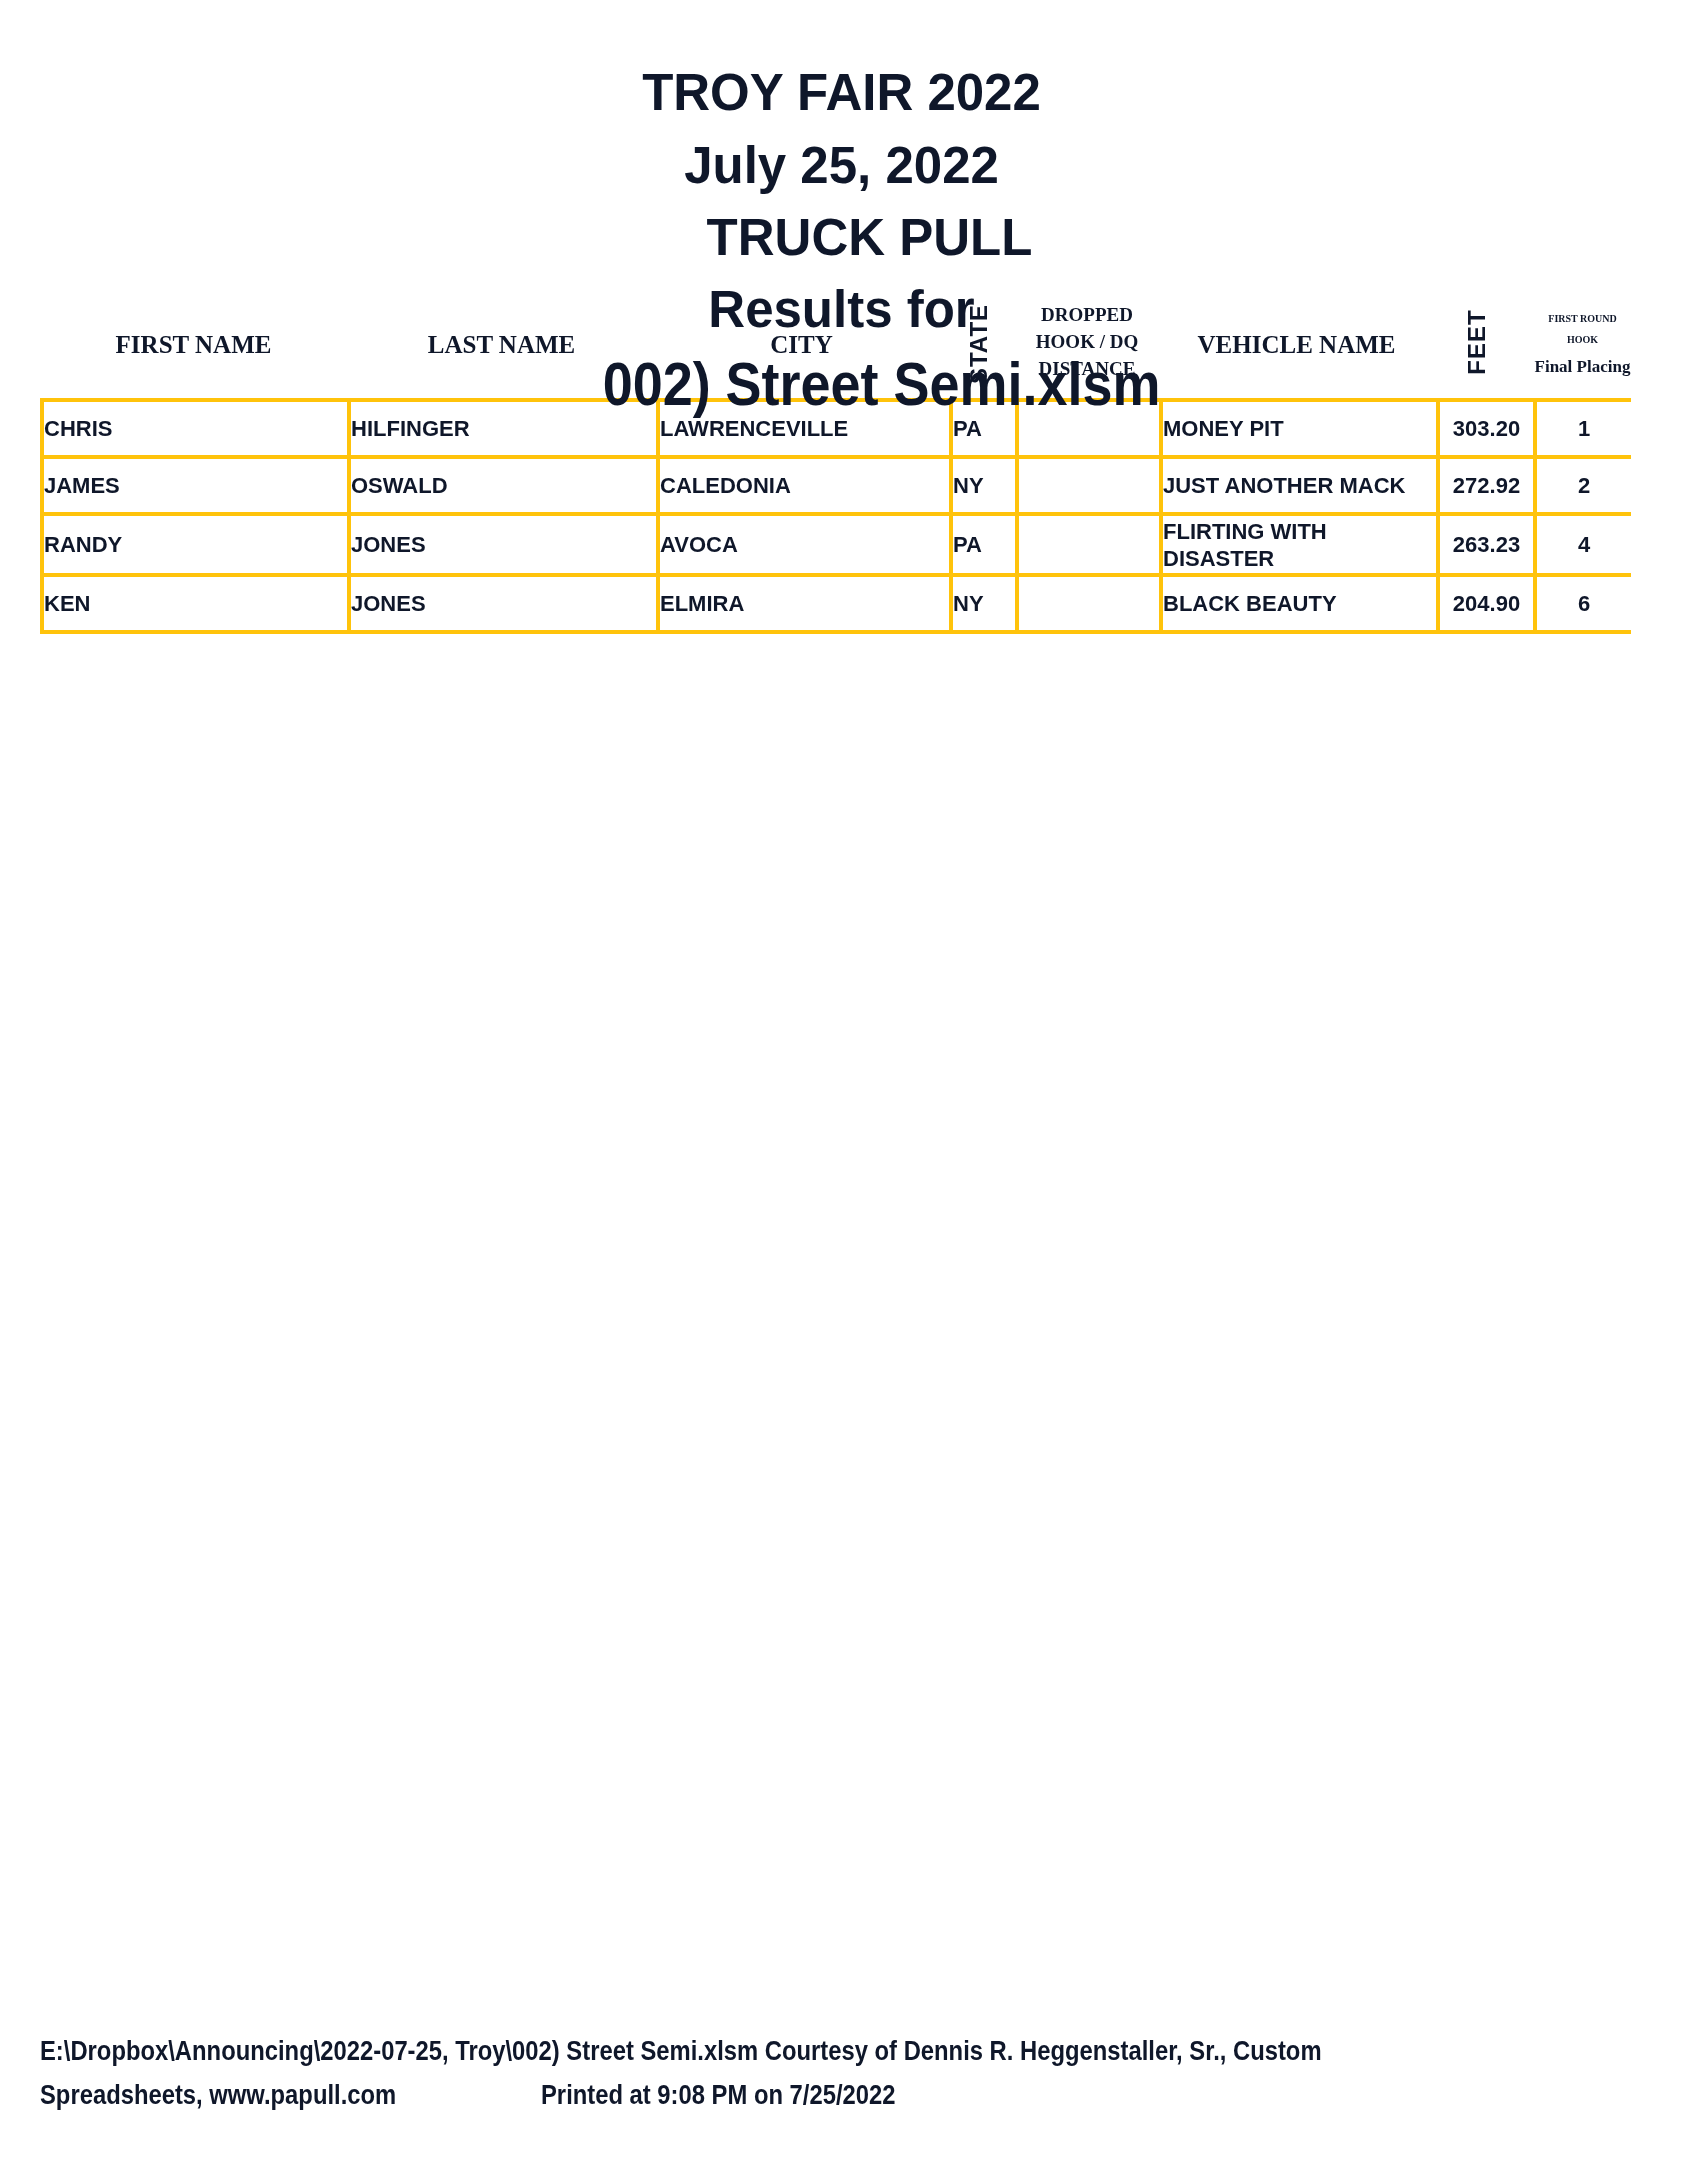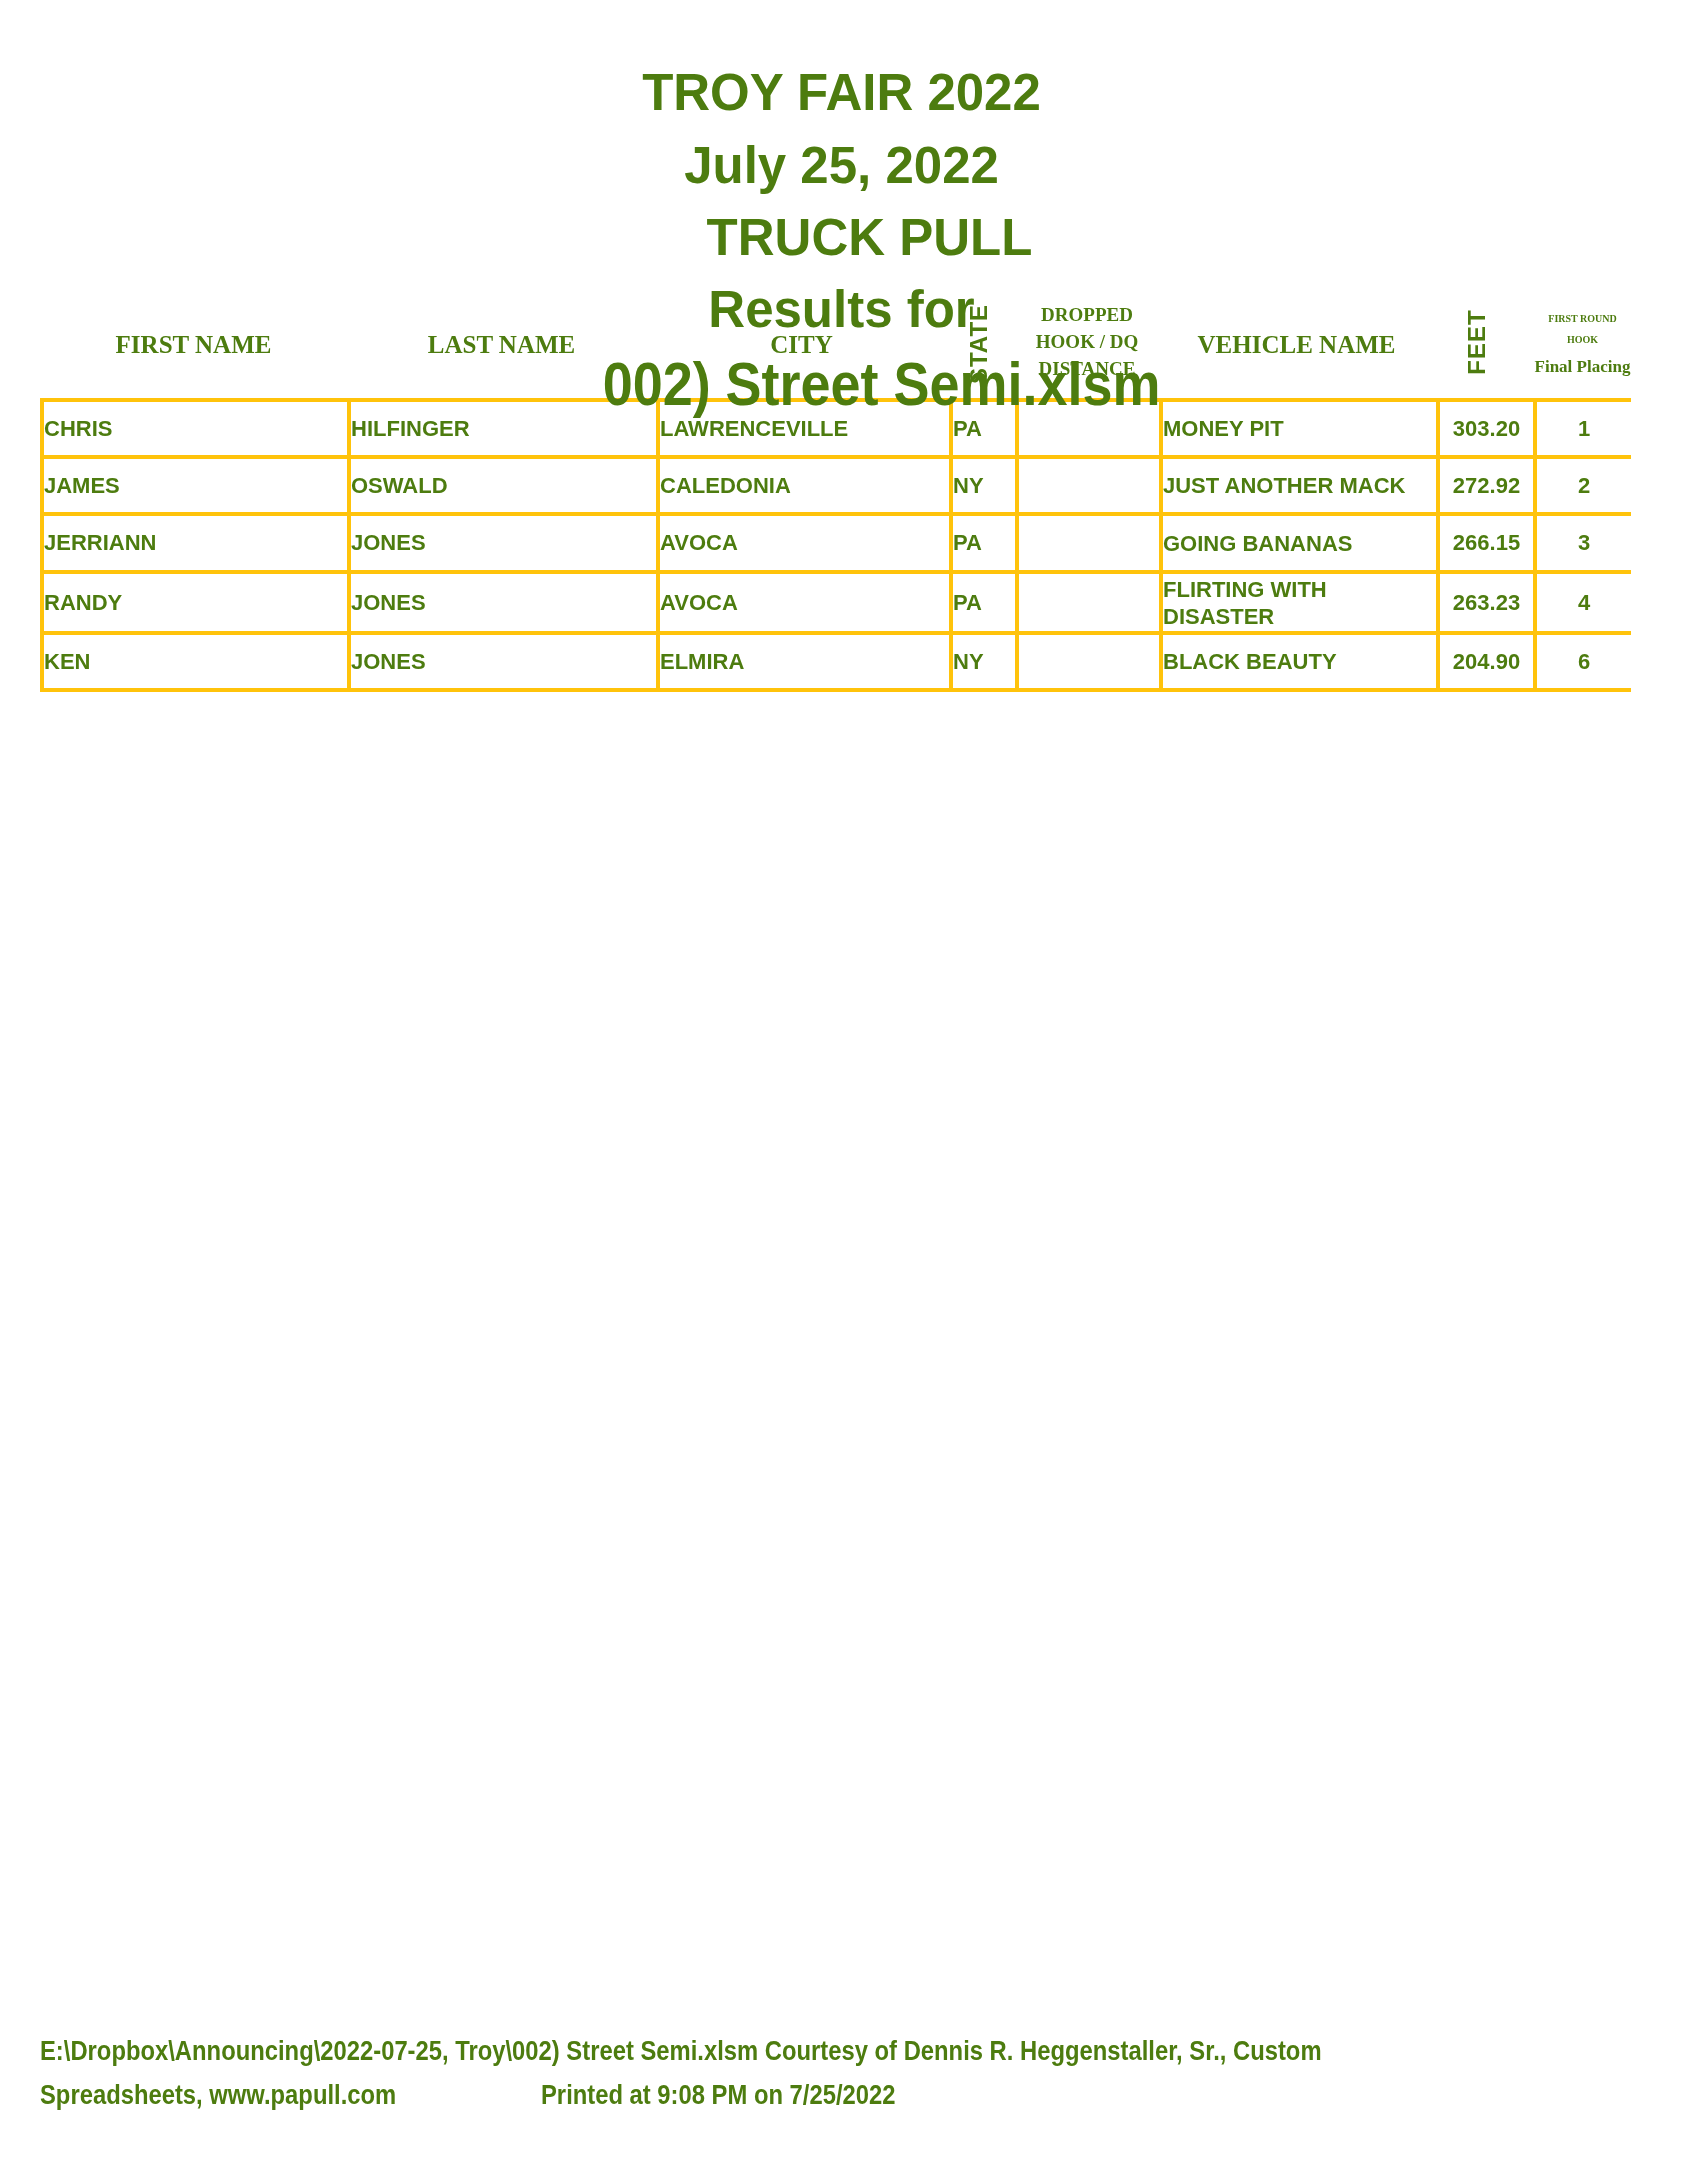--- a/index.html
+++ b/index.html
@@ -1,19 +1,19 @@
 <!DOCTYPE html>
 <html style="--border-color: #FFC30B;"><head>
 <meta charset="utf-8">
 <style>
   :root { --border-color: #FFC30B; }
   html,body { margin:0; padding:0; background:#ffffff; }
   .page {
     position:relative; width:1683px; height:2178px; background:#ffffff;
-    font-family:"Liberation Sans", sans-serif; font-weight:bold; color:#4d7c0f;
+    font-family:"Liberation Sans", sans-serif; font-weight:bold; color:#0f172a;
     overflow:hidden;
   }
   
   .title-line {
     position:absolute; left:0; width:1683px; text-align:center;
     z-index:5; pointer-events:none; white-space:nowrap;
   }
   .t1 { top:63px;  font-size:51px; }
   .t2 { top:136px; font-size:51px; }
   .t3 { top:208px; font-size:51px;padding-left:28px; }
@@ -108,30 +108,20 @@
       <tr style="height:57px;">
         <td class="cl">JAMES</td>
         <td class="cl">OSWALD</td>
         <td class="cl">CALEDONIA</td>
         <td class="cl">NY</td>
         <td class="cc"></td>
         <td class="cl"><span class="wrapline">JUST ANOTHER MACK</span></td>
         <td class="cc">272.92</td>
         <td class="cc">2</td>
       </tr>
-      <tr style="height:58px;">
-        <td class="cl">JERRIANN</td>
-        <td class="cl">JONES</td>
-        <td class="cl">AVOCA</td>
-        <td class="cl">PA</td>
-        <td class="cc"></td>
-        <td class="cl"><span class="wrapline">GOING BANANAS</span></td>
-        <td class="cc">266.15</td>
-        <td class="cc">3</td>
-      </tr>
       <tr style="height:61px;">
         <td class="cl">RANDY</td>
         <td class="cl">JONES</td>
         <td class="cl">AVOCA</td>
         <td class="cl">PA</td>
         <td class="cc"></td>
         <td class="cl"><span class="wrapline">FLIRTING WITH
 DISASTER</span></td>
         <td class="cc">263.23</td>
         <td class="cc">4</td>

